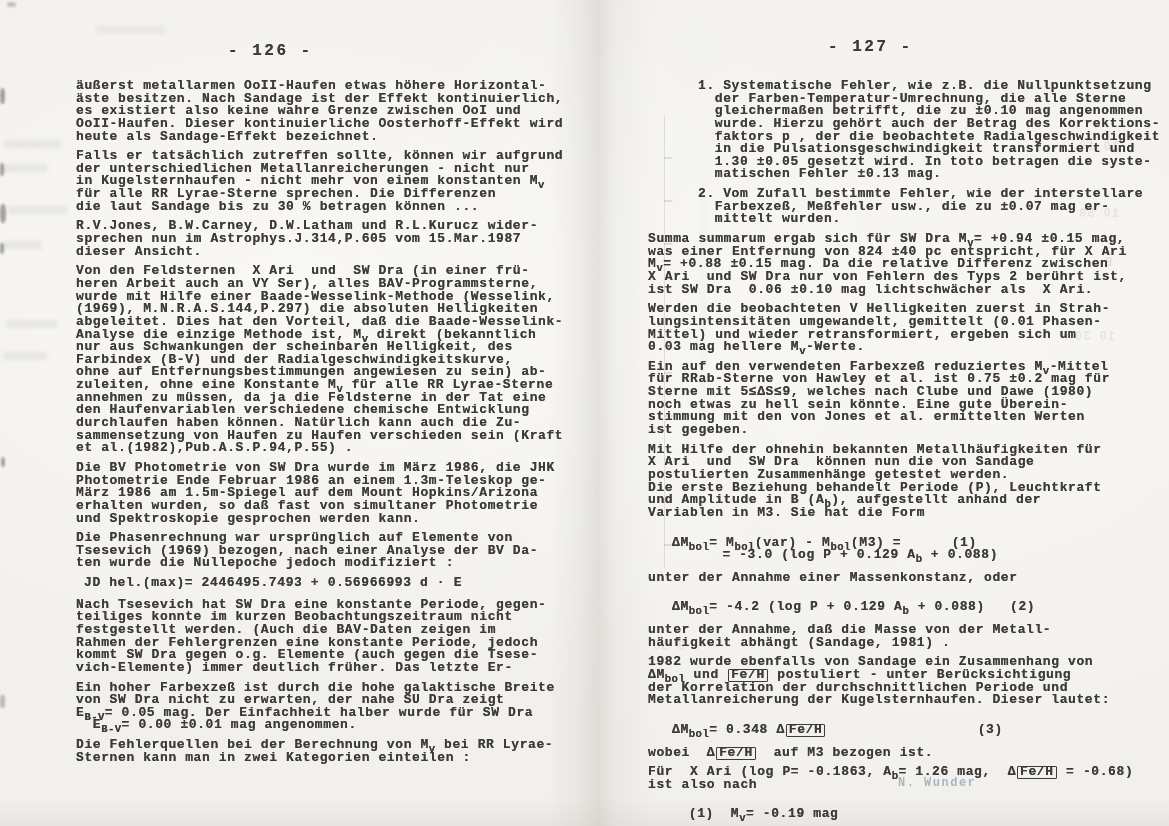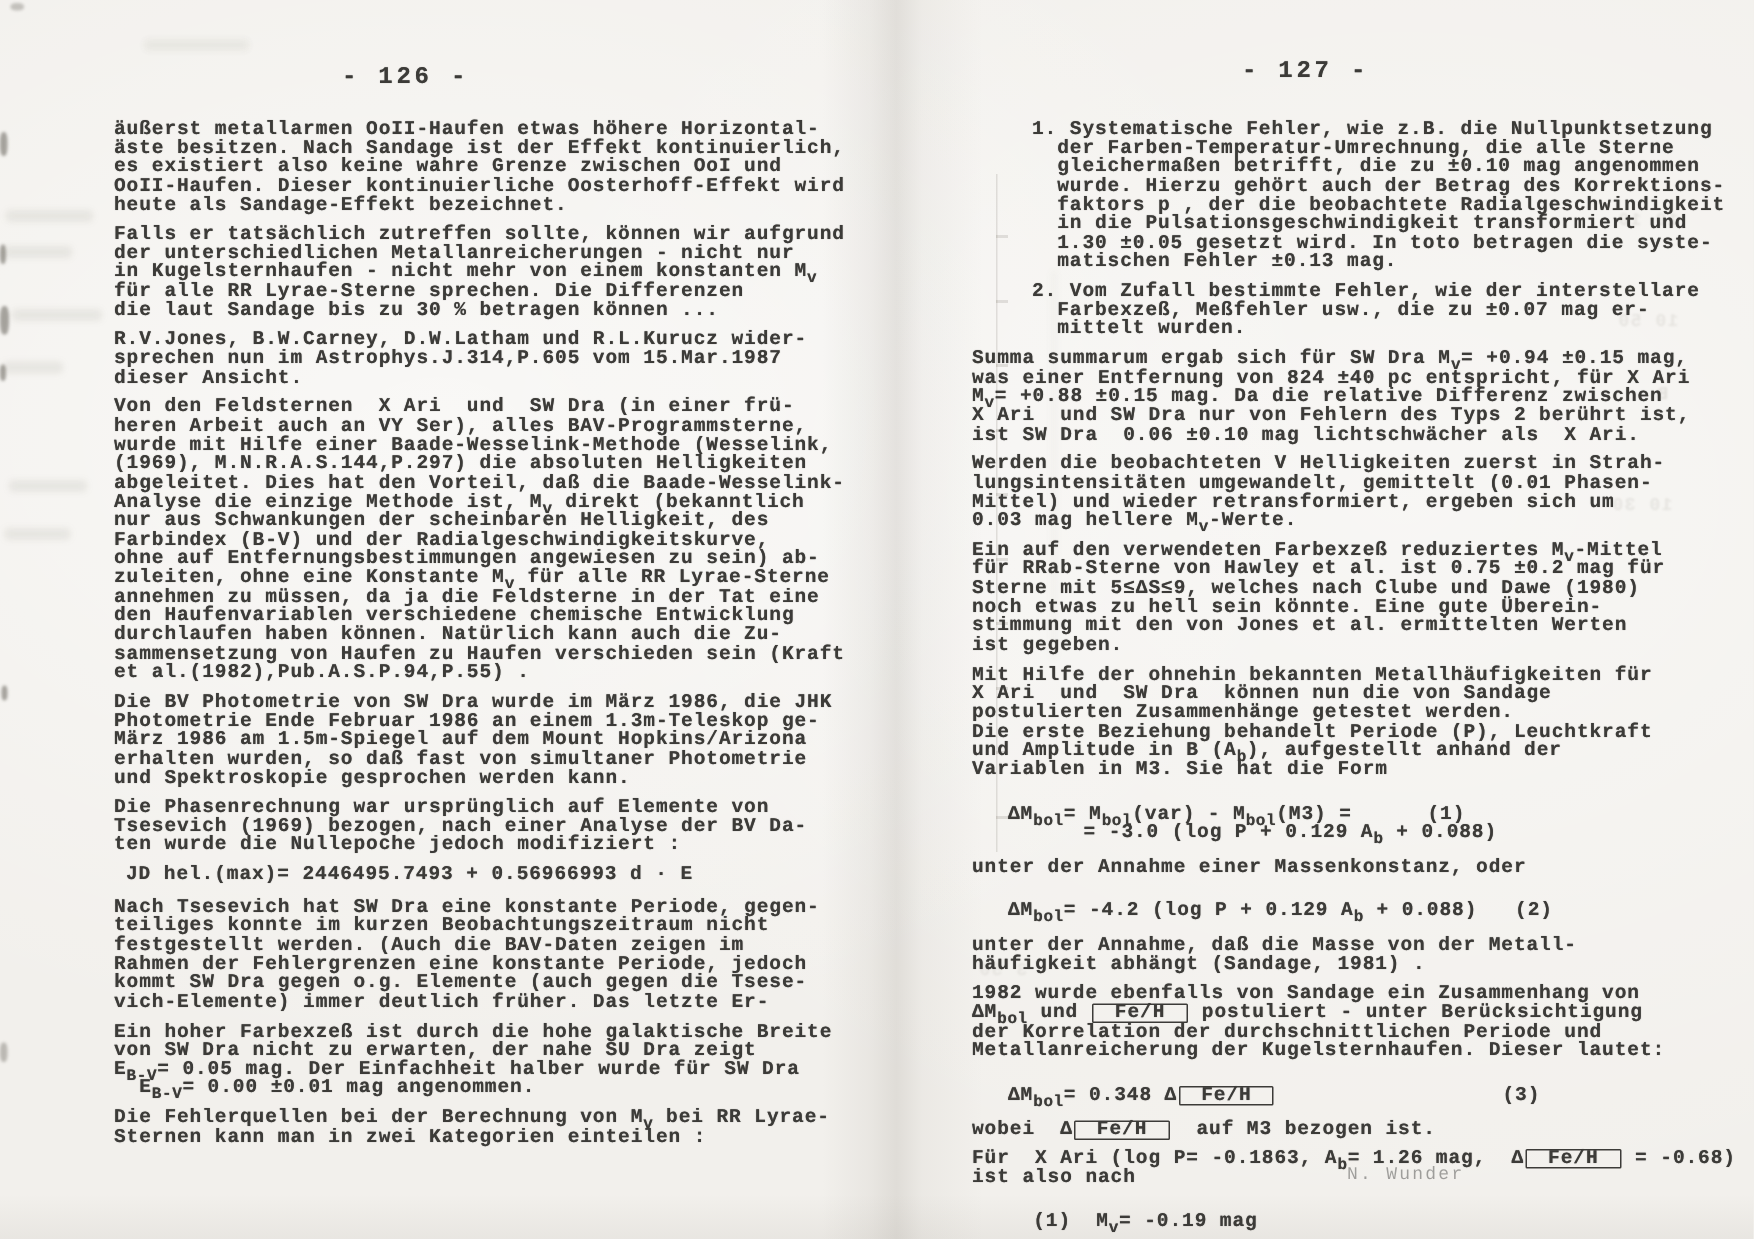--- a/index.html
+++ b/index.html
@@ -59,52 +59,52 @@
     font-size:12px;font-weight:bold;letter-spacing:1px;
     transform:scaleX(-1);white-space:pre;
   }
   .g0{left:1078px;top:140px;}
   .g1{left:1078px;top:207px;}
   .g2{left:1104px;top:256px;opacity:.18;}
   .g3{left:1074px;top:330px;}
   .g4{left:652px;top:640px;opacity:.12;}
   .signature{
     position:absolute;left:898px;top:776px;
-    color:#000000;opacity:.34;filter:blur(.4px);
-    font-size:12px;font-weight:normal;letter-spacing:1.5px;white-space:pre;
+    color:#0c4a6e;opacity:.34;filter:blur(.4px);
+    font-size:12px;font-weight:bold;letter-spacing:1.5px;white-space:pre;
   }
   
   .page{position:absolute;top:0;}
   .page-126{left:76px;width:510px;}
   .page-127{left:648px;width:515px;}
   .page-header{
     position:absolute;
     font-size:16px;font-weight:bold;color:#3c3b38;
     letter-spacing:2.5px;white-space:pre;
     text-shadow:0 0 .5px rgba(60,59,56,.75);
   }
   .page-126 .page-header{left:152px;top:42px;}
   .page-127 .page-header{left:180px;top:38px;}
   .page-body{position:absolute;left:0;top:80px;}
   .block{margin:0 0 7px 0;}
-  .block.list{margin-left:40px;}
+  .block.list{margin-left:50px;}
   .block.formula{margin:17px 0 10px 24px;}
   .block.equation-left{margin:4px 0 9px 8px;}
   .line{
     white-space:pre;
     font-size:13px;line-height:12.65px;height:12.65px;
     font-weight:bold;letter-spacing:.6px;
     color:#3c3b38;
     text-shadow:0 0 .55px rgba(60,59,56,.8);
   }
   .line sub{font-size:.82em;vertical-align:-.38em;letter-spacing:.4px;}
   .line sup{font-size:.78em;vertical-align:.32em;letter-spacing:.4px;}
   .boxed{
     display:inline-block;border:1px solid #3c3b38;border-radius:1px;
-    padding:0 14px;margin:0 1px;line-height:10px;height:11px;
+    padding:0 2px;margin:0 1px;line-height:10px;height:11px;
   }
 </style>
 </head>
 <body>
 
 <div class="gutter"></div>
 <div class="bottom-shade"></div>
 <div class="edge-mark em1"></div>
 <div class="edge-mark em2"></div>
 <div class="edge-mark em3"></div>

